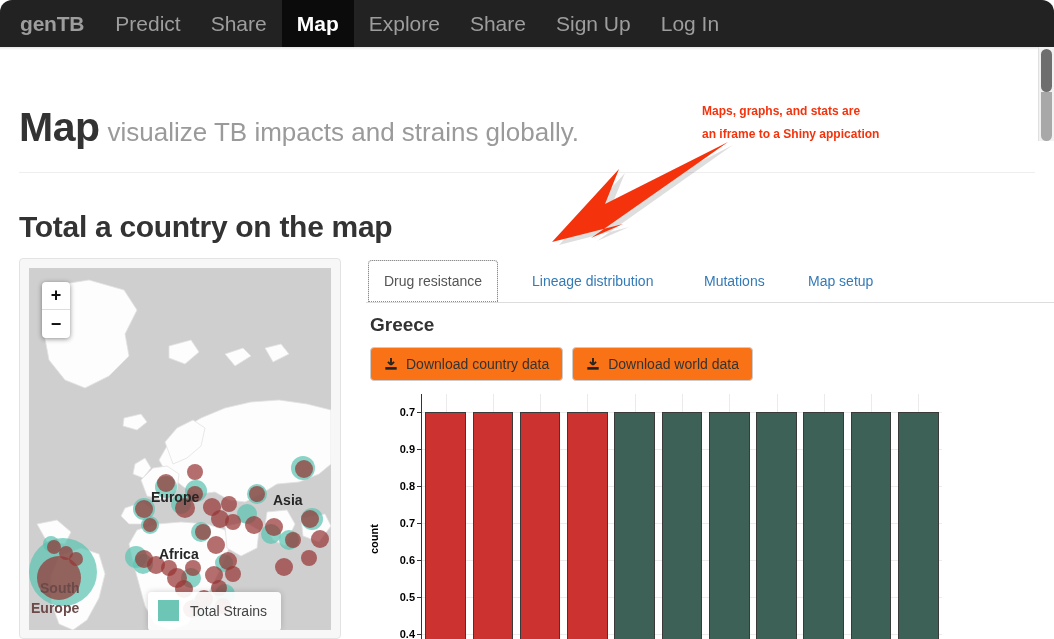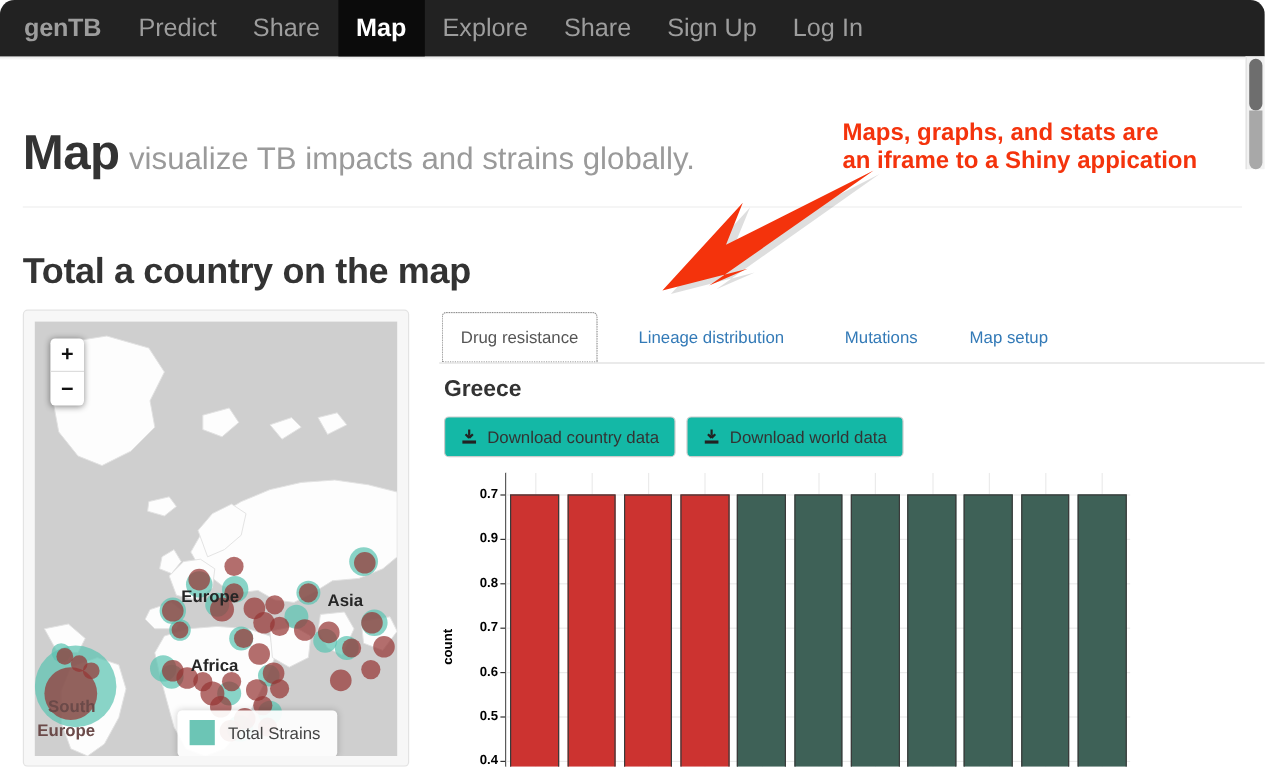--- a/index.html
+++ b/index.html
@@ -76,21 +76,21 @@
     width: 1016px; height: 1px; background: #eeeeee;
   }
   .section-title {
     position: absolute; left: 19px; top: 210px;
     font-size: 30px; color: #333333; font-weight: bold; letter-spacing: -0.3px;
   }
 
   
   .annot-text {
     position: absolute; left: 702px; top: 100px;
-    font-size: 20px; font-weight: bold;
+    font-size: 12px; font-weight: bold;
     color: #f4330c; line-height: 23px;
     text-shadow: 1px 1px 0 #ffffff, -0.5px -0.5px 0 #ffffff;
     white-space: nowrap;
   }
   .annot-arrow { position: absolute; left: 548px; top: 142px; width: 190px; height: 112px; }
 
   
   .map-panel {
     position: absolute; left: 19px; top: 258px;
     width: 322px; height: 381px;
@@ -157,21 +157,21 @@
   }
 
   .country-name {
     position: absolute; left: 4px; top: 56px;
     font-size: 19px; font-weight: bold; color: #333333;
   }
   .dl-row { position: absolute; left: 4px; top: 89px; display: flex; gap: 9px; }
   .dl-btn {
     display: flex; align-items: center; gap: 8px;
     border: 1px solid #cccccc; border-radius: 4px;
-    background: #14b8a6;
+    background: #f97316;
     padding: 8px 13px;
     font-size: 14px; color: #333333; cursor: pointer;
     white-space: nowrap;
   }
 
   
   .chart { position: absolute; left: 0px; top: 136px; width: 688px; height: 245px; }
   .y-axis-title {
     position: absolute; left: 2px; top: 160px;
     font-size: 11px; font-weight: bold; color: #000;

